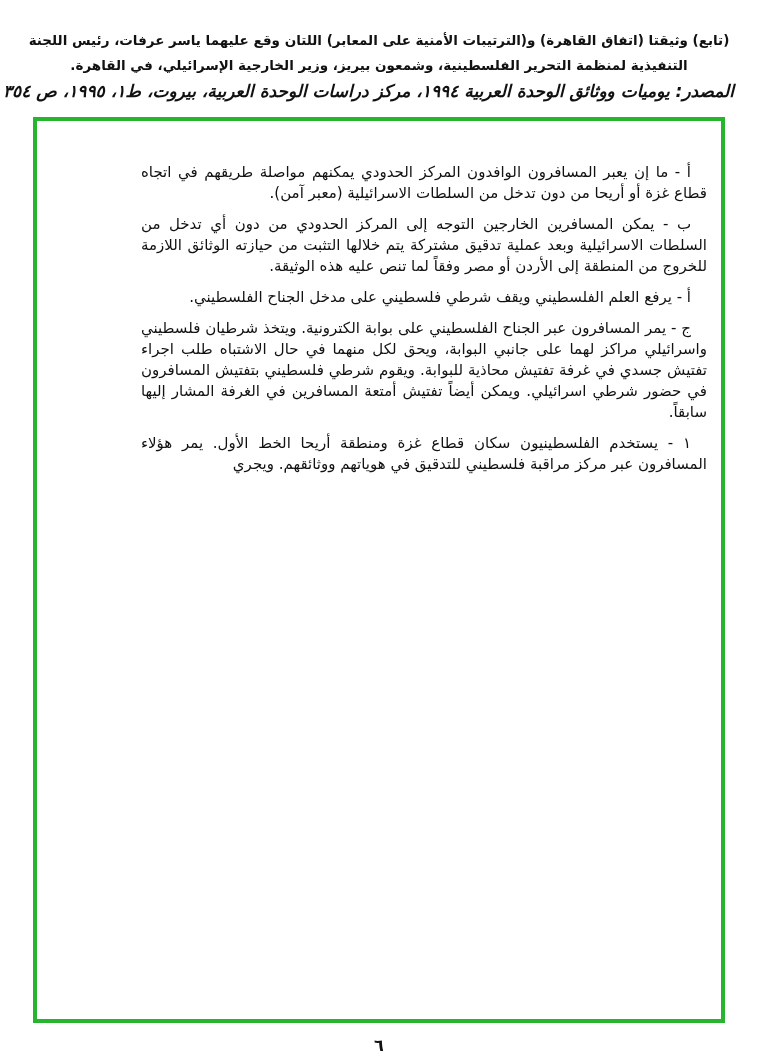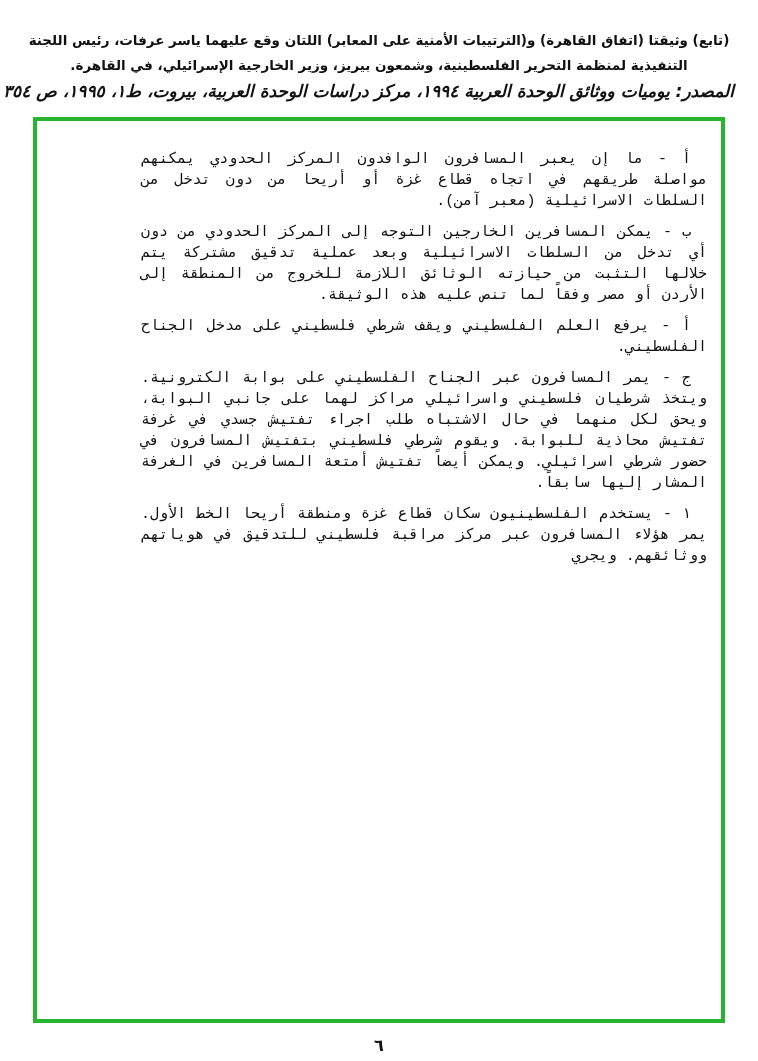--- a/index.html
+++ b/index.html
@@ -41,23 +41,22 @@
     right: 33px;
     bottom: 38px;
     border: 4px solid #27b42e;
     background: #ffffff;
     box-sizing: border-box;
   }
   .body-text {
     direction: rtl;
     box-sizing: border-box;
     height: 100%;
-    padding: 28px 14px 8px 104px;
+    padding: 41px 14px 8px 104px;
     overflow: hidden;
-    font-family: Liberation Mono, monospace;
   }
   .body-text p {
     margin: 0 0 10px 0;
     font-size: 15px;
     line-height: 21px;
     text-align: justify;
     text-indent: 16px;
   }
   .body-text p.heading {
     font-weight: bold;

